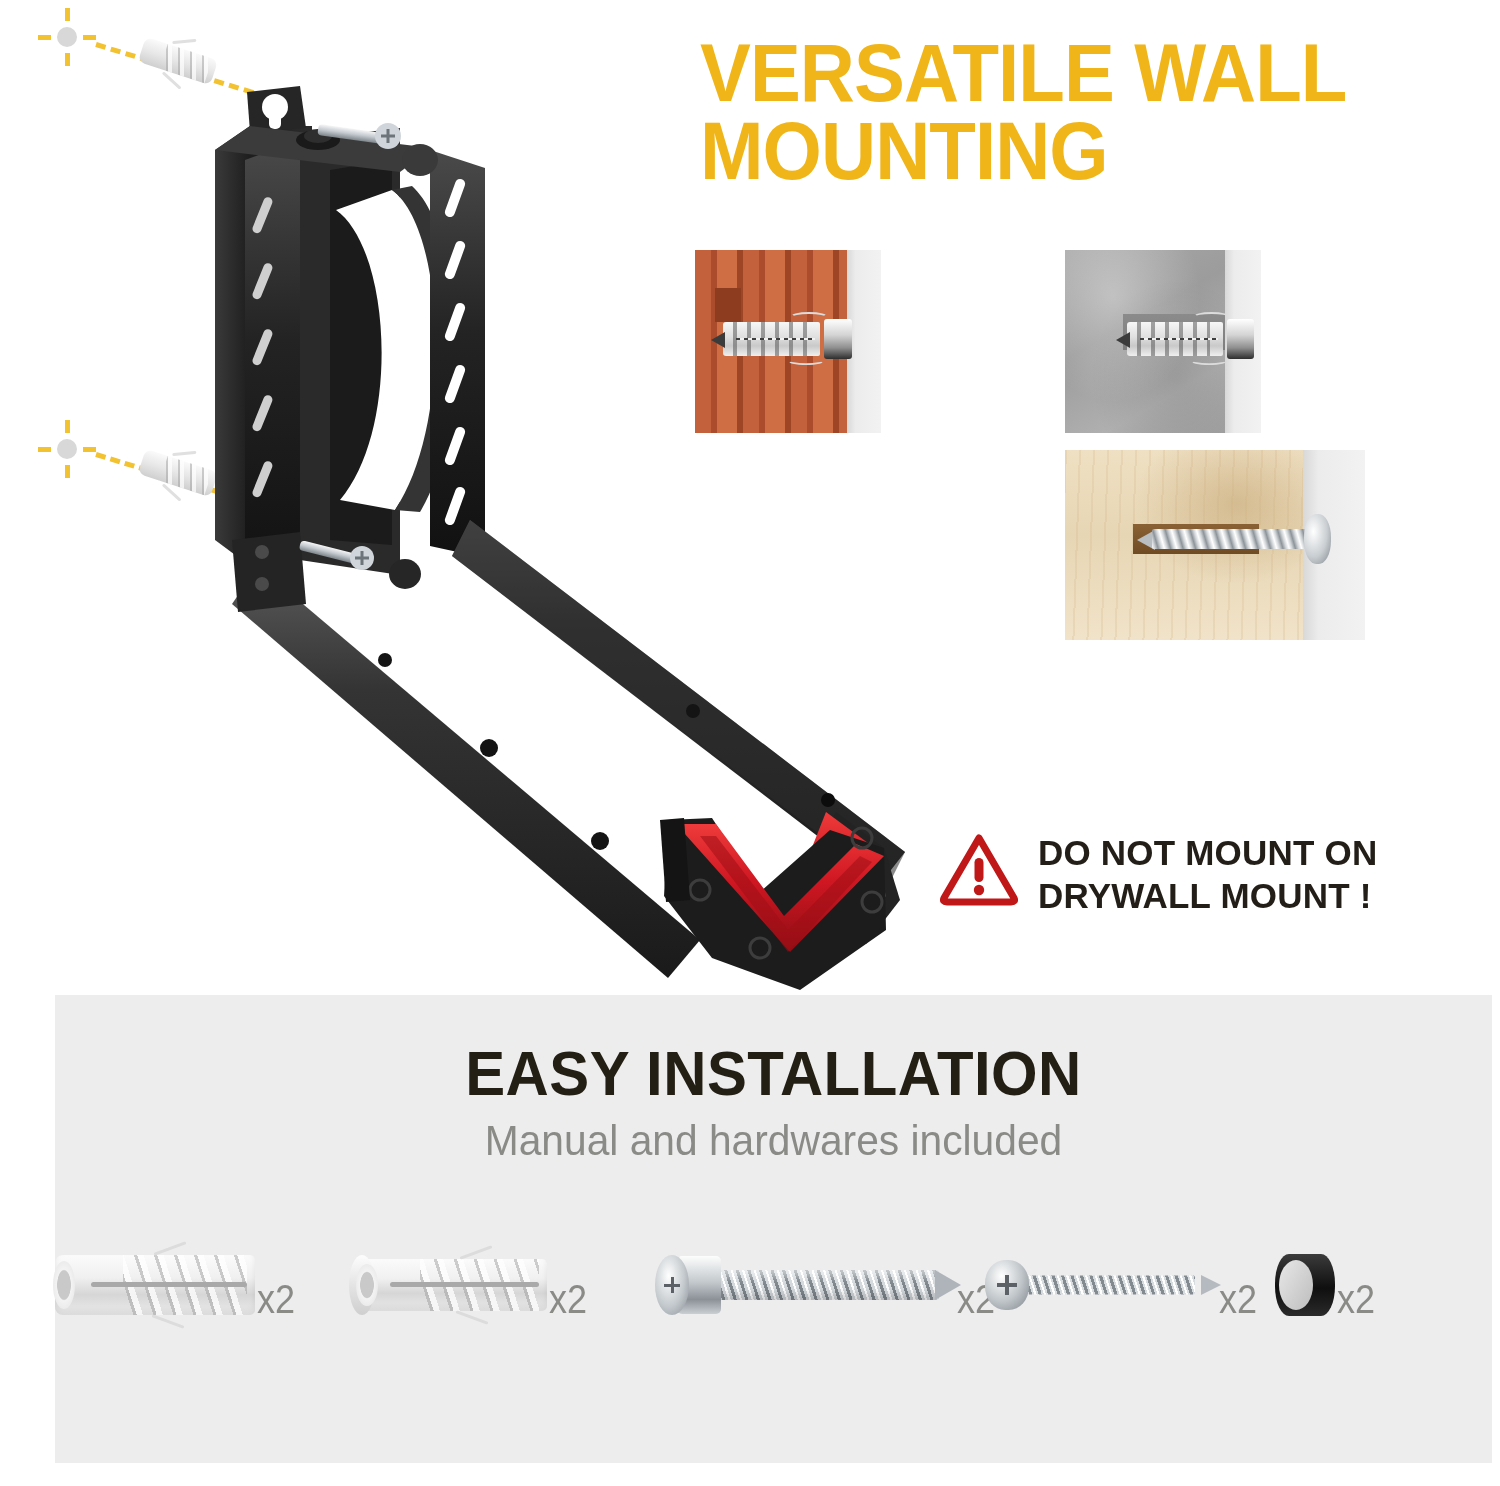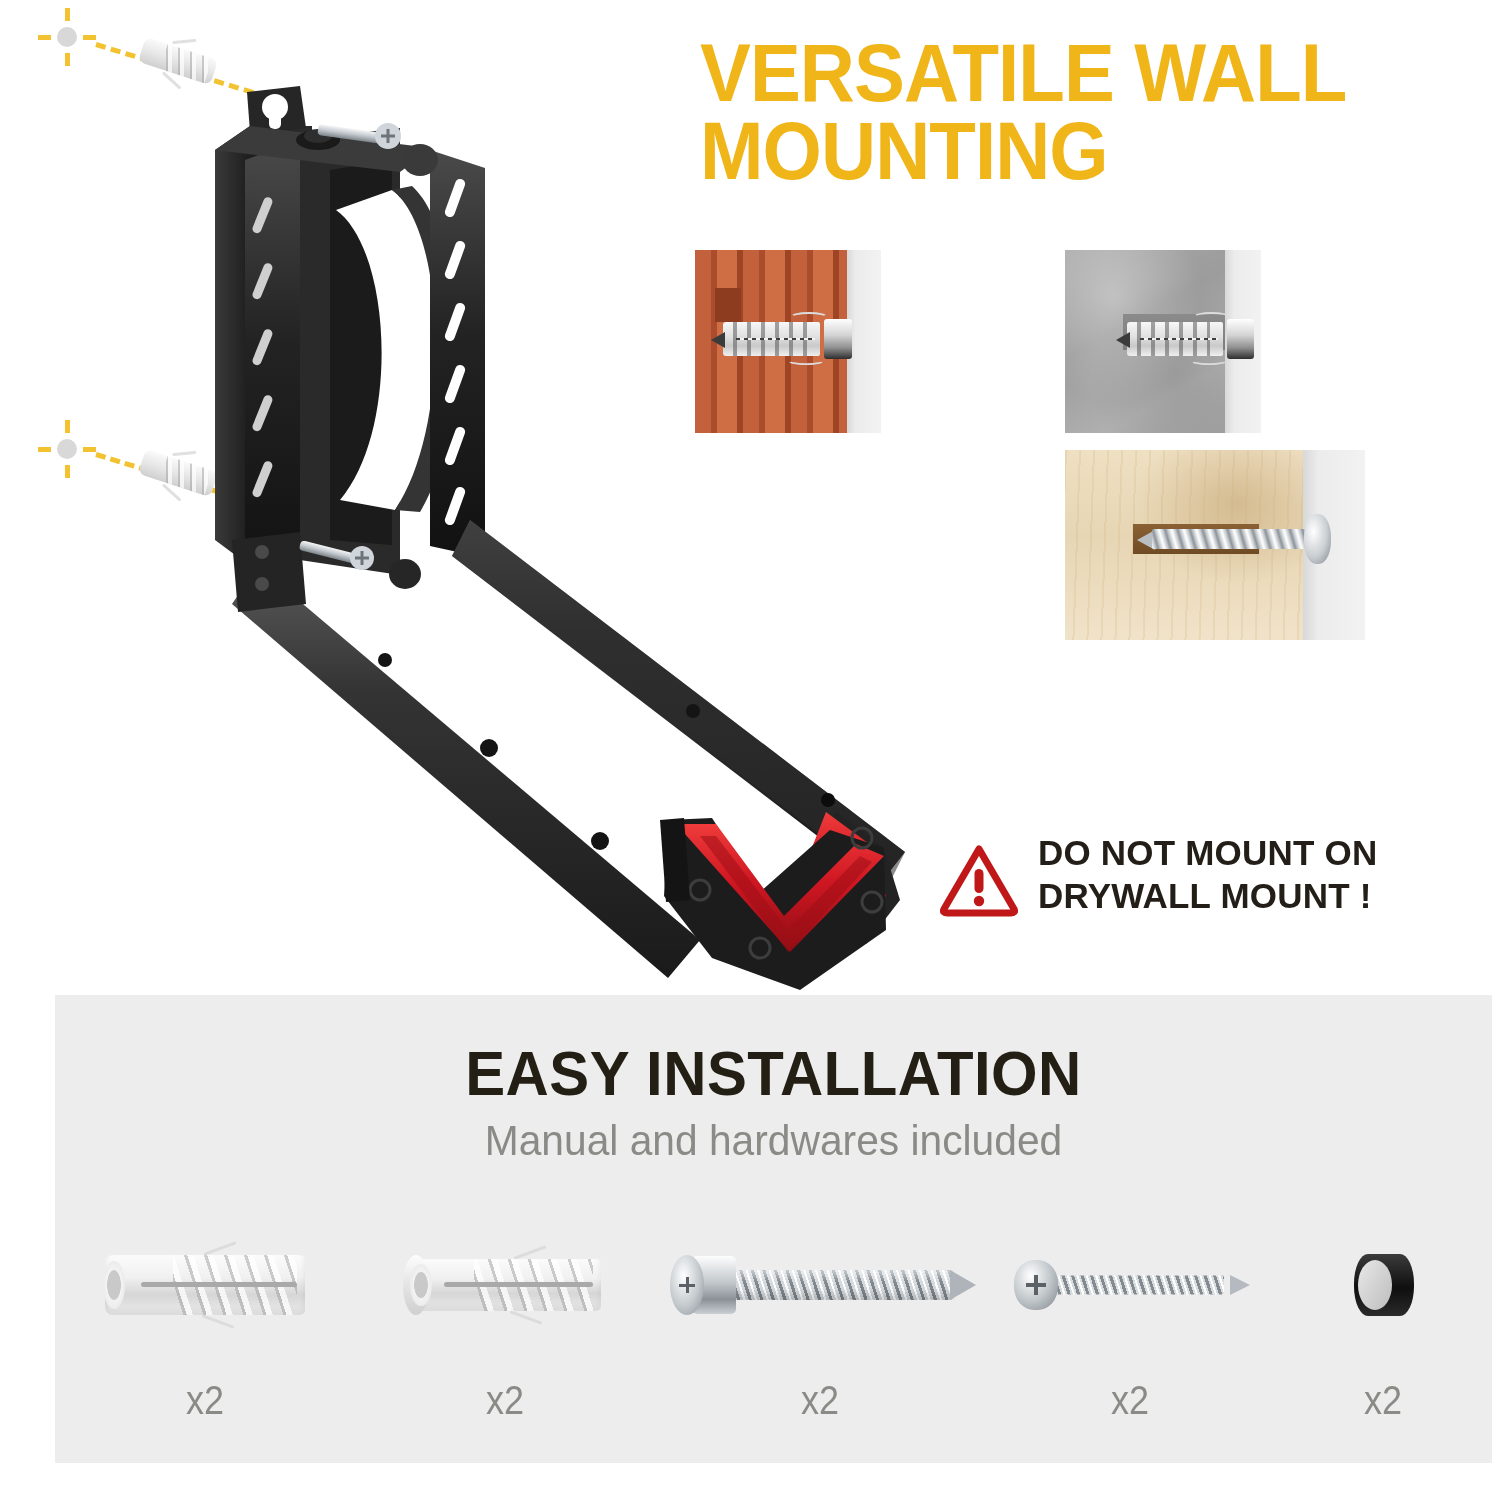--- a/index.html
+++ b/index.html
@@ -107,36 +107,36 @@
     border-radius:46%; }
 
   
   .supports {
     position:absolute; left:935px; top:690px; width:540px;
     font-size:41px; line-height:1.35; color:#8a8a86; font-weight:400;
   }
 
   
   .warn-wrap { position:absolute; left:940px; top:832px;
-               display:flex; align-items:flex-end; gap:20px; }
+               display:flex; align-items:flex-start; gap:20px; }
   .warn-text { font-size:35px; font-weight:bold; line-height:1.22;
                color:#231f18; letter-spacing:0.2px; }
 
   
   .panel { position:absolute; left:55px; top:995px; width:1437px; height:468px;
            background:#ededee;text-decoration:underline; }
   .panel-h1 { position:absolute; left:0; right:0; top:42px; text-align:center;
     font-size:63px; font-weight:bold; color:#241f14; letter-spacing:.5px;
     transform:scaleX(.95); }
   .panel-h2 { position:absolute; left:0; right:0; top:122px; text-align:center;
     font-size:42px; color:#8a8a86; transform:scaleX(.97); }
 
   .hw-row { position:absolute; left:0; top:225px; width:100%;
             display:flex; align-items:flex-start; }
-  .hw-cell { position:relative; display:flex; flex-direction:column;
+  .hw-cell { position:relative; display:flex; 
              align-items:center; }
   .hw-art { position:relative; height:130px; display:flex;
             align-items:center; justify-content:center; }
   .hw-qty { margin-top:28px; font-size:40px; color:#8a8a86;
             transform:scaleX(.9); }
 
   
   .plug { position:relative; }
   .plug .tube { position:absolute; left:0; top:0; width:100%; height:100%;
     background:linear-gradient(180deg,#fbfbfb,#f0f0f0 38%,#d6d6d6 66%,#ececec);

